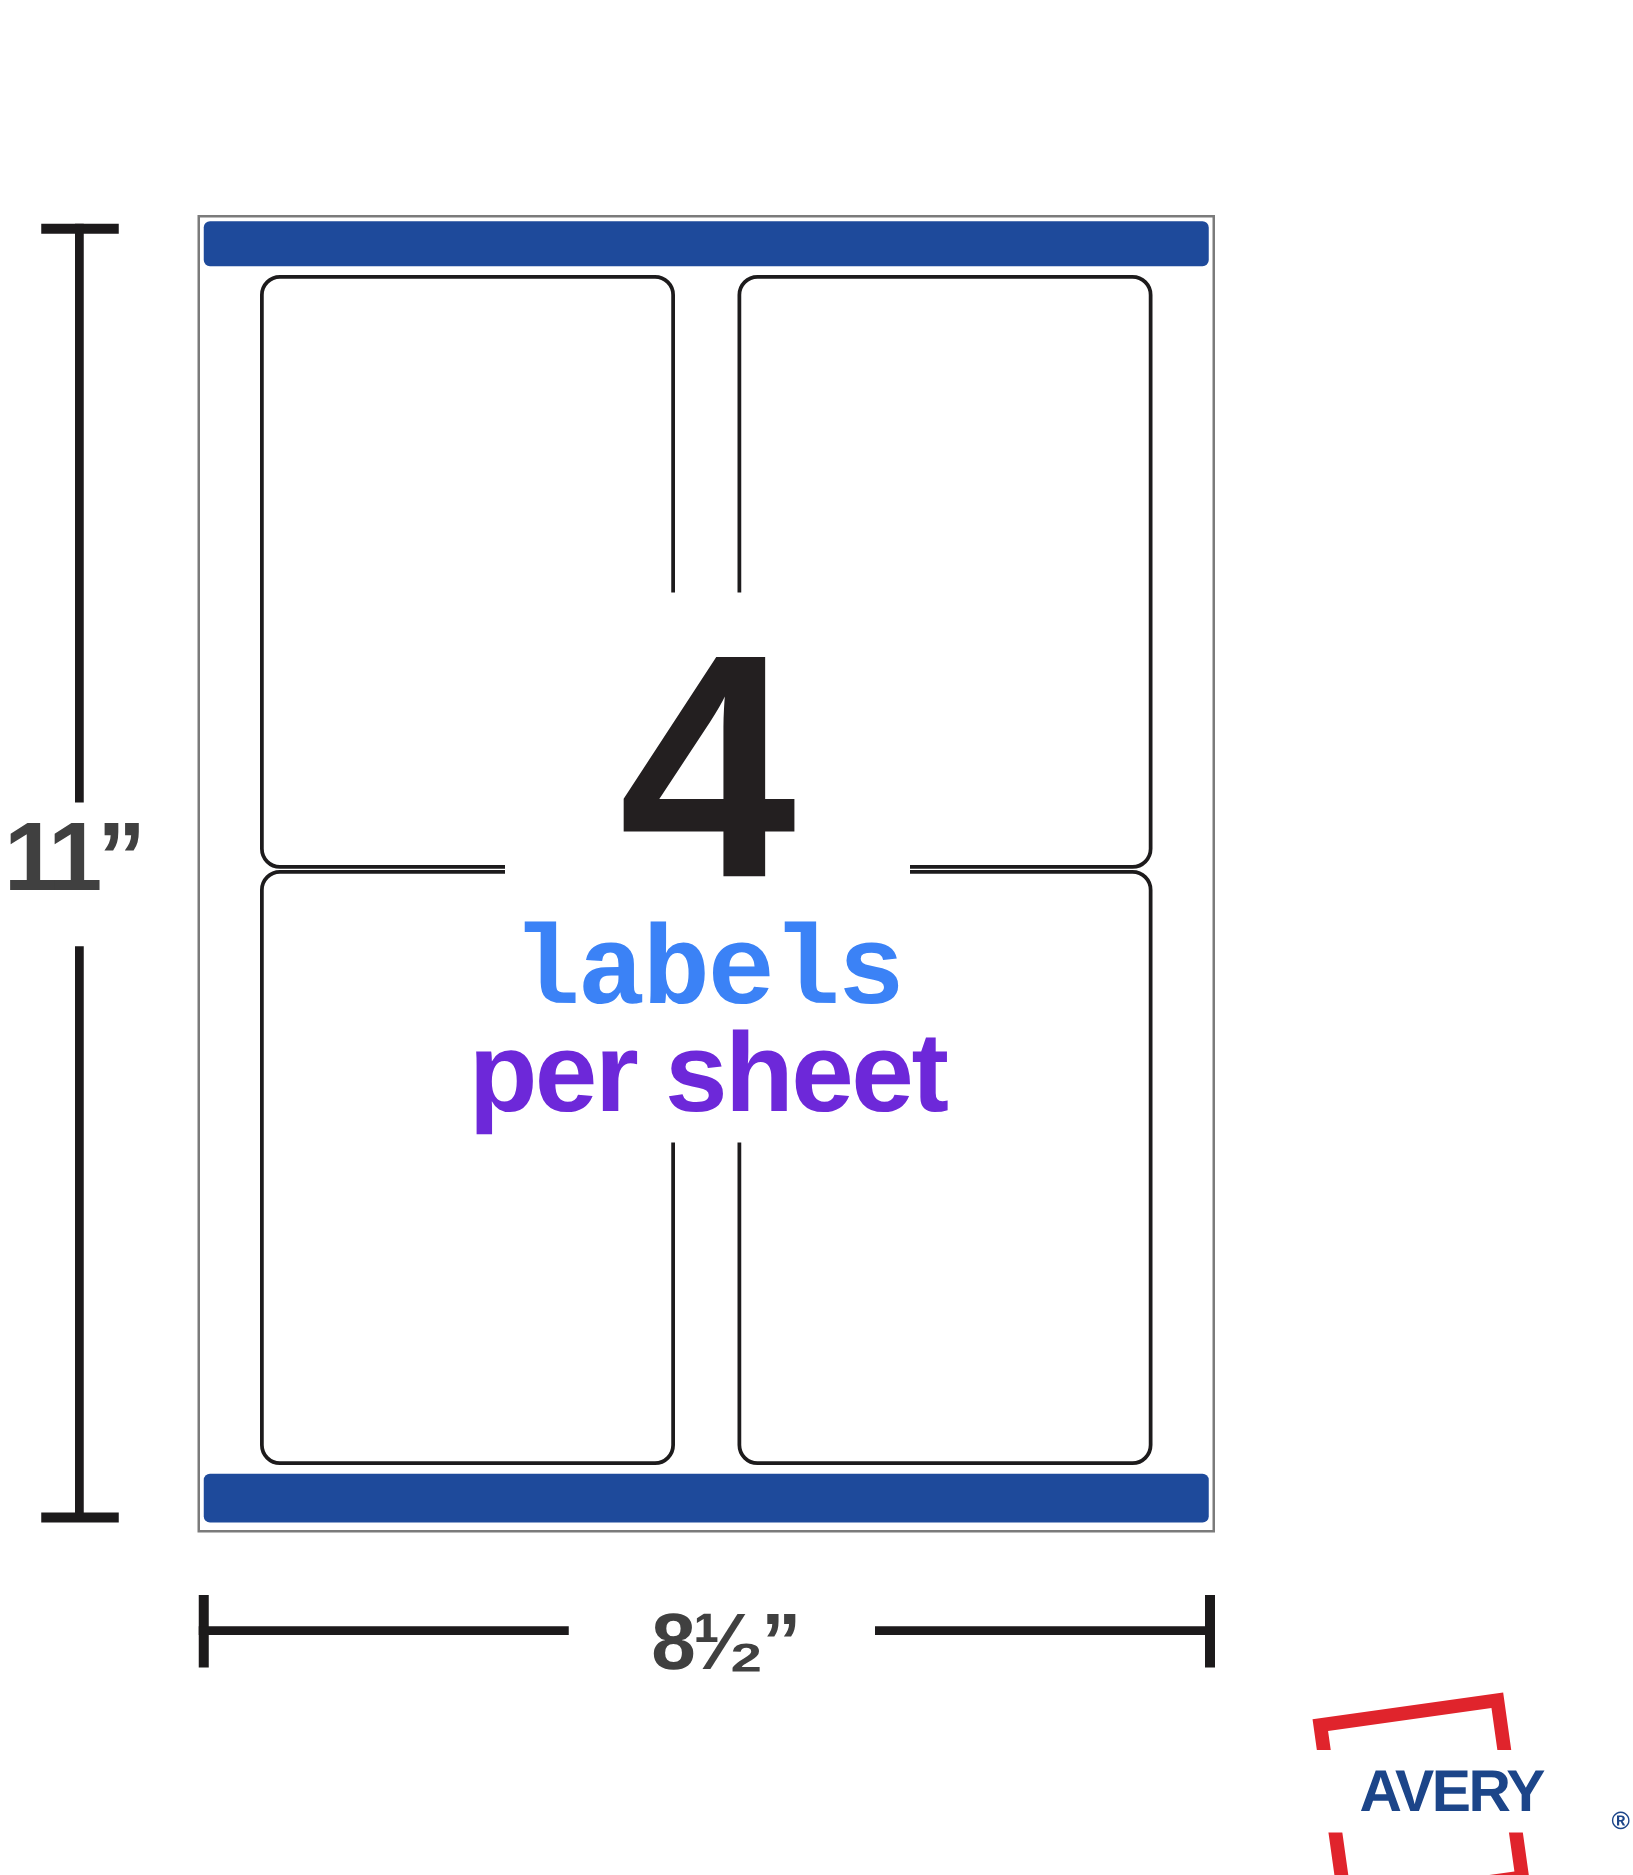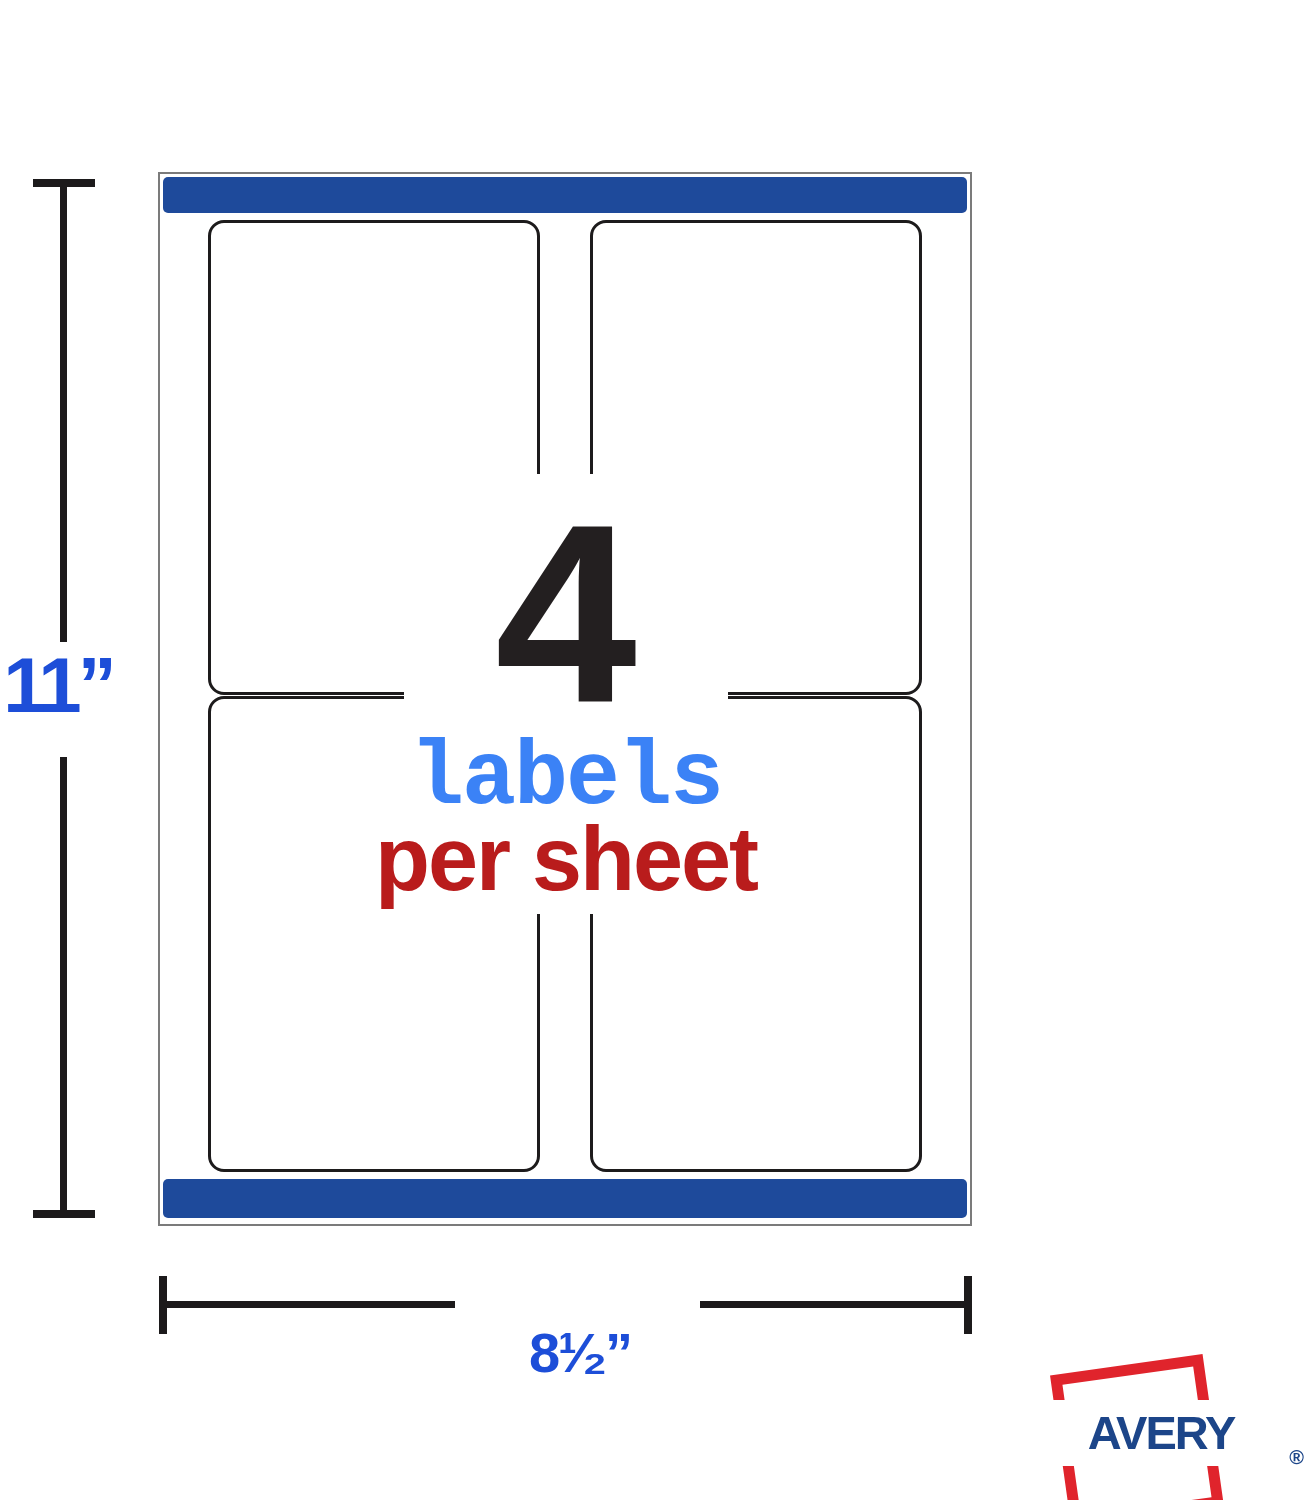--- a/index.html
+++ b/index.html
@@ -78,54 +78,53 @@
     letter-spacing: -2px;
     color: #3b82f6;
     font-family: Liberation Mono, monospace;
   }
   .count-caption-2 {
     margin-top: 0px;
     font-size: 90px;
     line-height: 80px;
     font-weight: bold;
     letter-spacing: -2px;
-    color: #b91c1c;
+    color: #6d28d9;
     white-space: nowrap;
   }
 
   
   .dim { background: #1c1a1b; }
   .v-cap-top    { left: 33px;  top: 179px;  width: 62px;  height: 8px; }
   .v-seg-top    { left: 60px;  top: 179px;  width: 7px;   height: 463px; }
   .v-seg-bottom { left: 60px;  top: 757px;  width: 7px;   height: 457px; }
   .v-cap-bottom { left: 33px;  top: 1210px; width: 62px;  height: 8px; }
   .h-cap-left   { left: 159px; top: 1276px; width: 8px;   height: 58px; }
   .h-seg-left   { left: 159px; top: 1301px; width: 296px; height: 7px; }
   .h-seg-right  { left: 700px; top: 1301px; width: 272px; height: 7px; }
   .h-cap-right  { left: 964px; top: 1276px; width: 8px;   height: 58px; }
 
   .dim-label {
     font-weight: bold;
-    color: #1d4ed8;
+    color: #404040;
     text-align: center;
   }
   .dim-height {
     left: 0px; top: 645px;
     width: 116px;
     font-size: 78px;
     line-height: 80px;
     letter-spacing: -4px;
   }
   .dim-width {
     left: 460px; top: 1268px;
     width: 240px;
-    font-size: 56px;
+    font-size: 64px;
     line-height: 90px;
     letter-spacing: -2px;
-    margin-top: 40px;
   }
 
   
   .brand-logo { left: 1018px; top: 1358px; width: 286px; height: 142px; }
   .brand-square {
     left: 42px; top: 6px;
     width: 132px; height: 132px;
     border: 11px solid #e0242c;
     transform: rotate(-8deg);
   }

